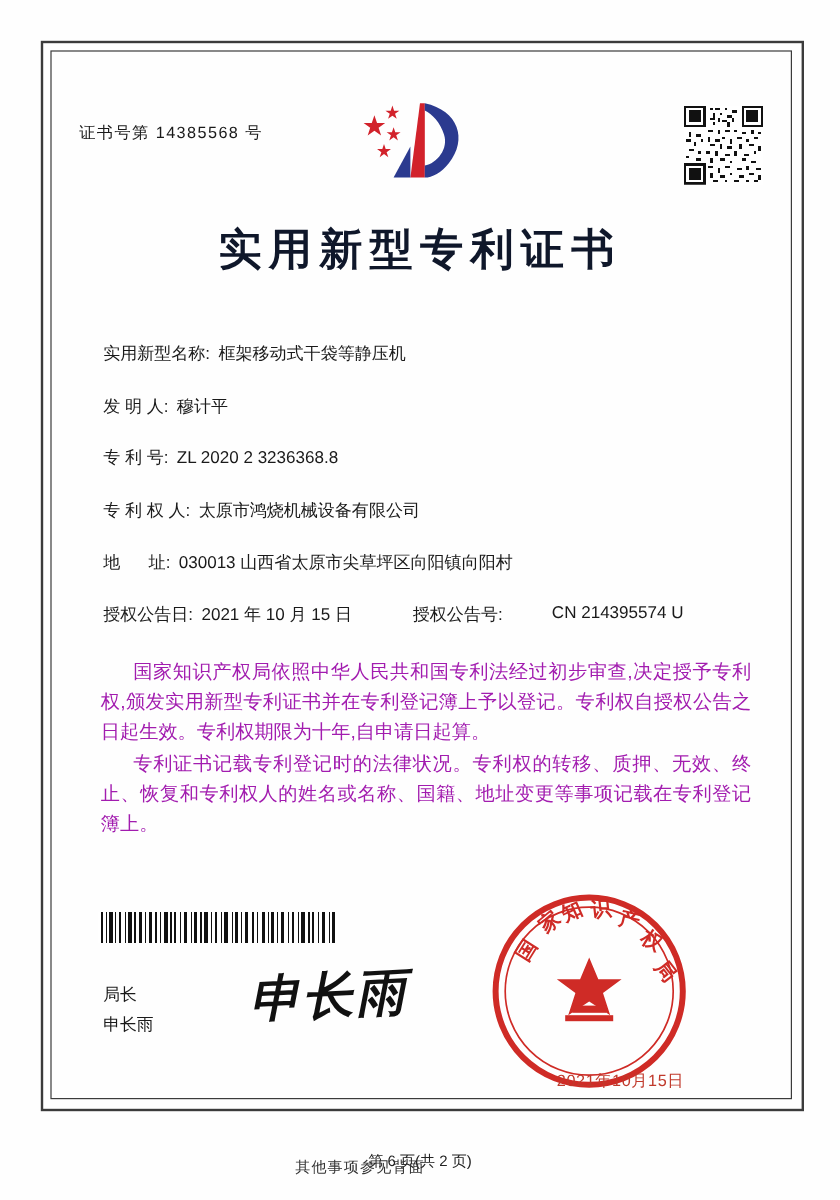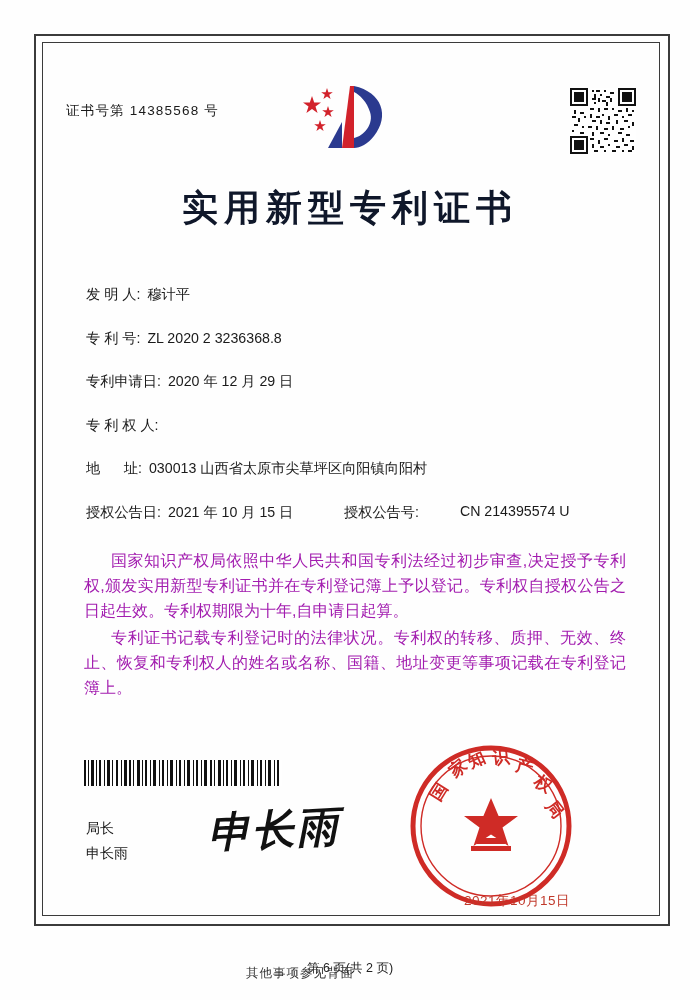--- a/index.html
+++ b/index.html
@@ -320,38 +320,39 @@
               <rect x="29" y="31" width="2" height="1"></rect>
           </g>
         </svg>
       </div>
     </div>
 
     <div class="doc-title">实用新型专利证书</div>
 
     <div class="fields">
 
+      <div class="field-row">
+        <span class="field-label">实用新型名称:</span>
+        <span class="field-value">框架移动式干袋等静压机</span>
+      </div>
 
       <div class="field-row">
         <span class="field-label">发 明 人:</span>
         <span class="field-value">穆计平</span>
       </div>
 
       <div class="field-row">
         <span class="field-label">专 利 号:</span>
         <span class="field-value">ZL 2020 2 3236368.8</span>
       </div>
 
-      <div class="field-row">
-        <span class="field-label">专利申请日:</span>
-        <span class="field-value">2020 年 12 月 29 日</span>
-      </div>
 
       <div class="field-row">
         <span class="field-label">专 利 权 人:</span>
+        <span class="field-value">太原市鸿烧机械设备有限公司</span>
       </div>
 
       <div class="field-row">
         <span class="field-label">地      址:</span>
         <span class="field-value">030013  山西省太原市尖草坪区向阳镇向阳村</span>
       </div>
 
       <div class="field-row-double">
         <div class="half-left">
           <span class="field-label">授权公告日:</span>

